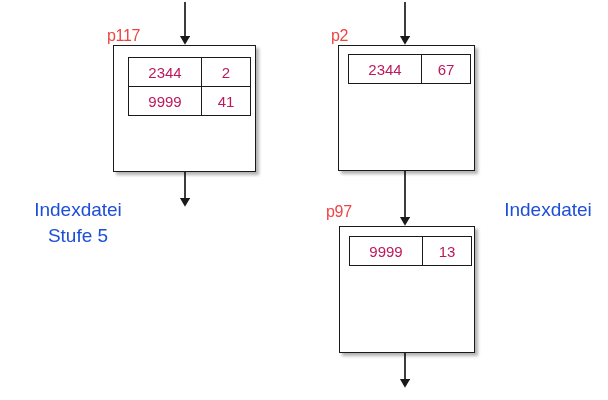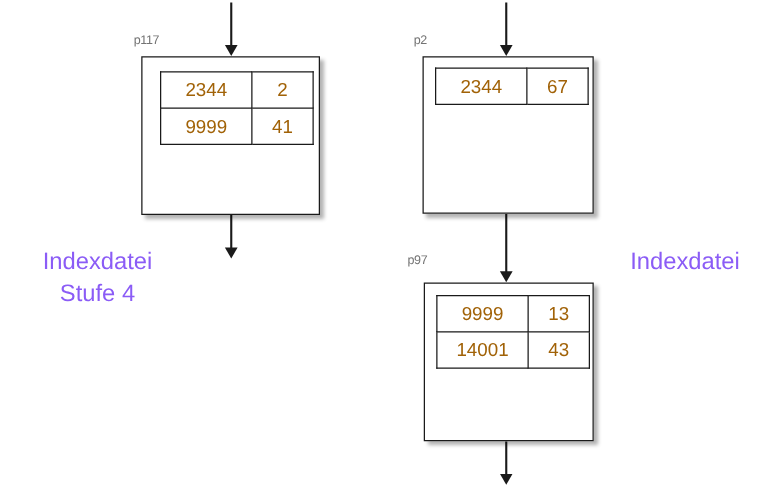--- a/index.html
+++ b/index.html
@@ -30,55 +30,55 @@
     background: #ffffff;
     border: 1.6px solid #1a1a1a;
     box-shadow: 3px 3px 3px rgba(0,0,0,0.30);
     box-sizing: border-box;
   }
 
   
   .box-label {
     position: absolute;
     font-family: "Liberation Sans", sans-serif;
-    font-size: 10px;
+    font-size: 16px;
     letter-spacing: -0.3px;
-    color: #737373;
+    color: #ef4444;
     white-space: nowrap;
     line-height: 1;
   }
 
   
   .entry-table {
     position: absolute;
     border-collapse: collapse;
     table-layout: fixed;
     background: #ffffff;
   }
   .entry-table td {
     border: 1.3px solid #1a1a1a;
     text-align: center;
     vertical-align: middle;
     font-family: "Liberation Sans", sans-serif;
     font-size: 15px;
     line-height: 1;
-    color: #a16207;
+    color: #be185d;
     padding: 0;
     height: 28px;
   }
   .entry-table td.col-key   { width: 72px; }
   .entry-table td.col-ptr   { width: 48px; }
 
   
   .side-caption {
     position: absolute;
     font-family: "Liberation Sans", sans-serif;
     font-size: 19px;
     line-height: 1.35;
-    color: #8b5cf6;
+    color: #1d4ed8;
     text-align: center;
     white-space: nowrap;
   }
 
   
   #arrow-layer {
     position: absolute;
     left: 0;
     top: 0;
     width: 608px;
@@ -143,30 +143,26 @@
 
   <div class="box-label" style="left:326px; top:204px;">p97</div>
 
   <div class="page-box" style="left:339px; top:226px; width:136px; height:127px;">
     <table class="entry-table" style="left:9px; top:9px;">
       <tbody>
         <tr>
           <td class="col-key">9999</td>
           <td class="col-ptr">13</td>
         </tr>
-        <tr>
-          <td class="col-key">14001</td>
-          <td class="col-ptr">43</td>
-        </tr>
       </tbody>
     </table>
   </div>
 
   <div class="side-caption" style="left:18px; top:197px; width:120px;">
     <div>Indexdatei</div>
-    <div>Stufe 4</div>
+    <div>Stufe 5</div>
   </div>
 
   <div class="side-caption" style="left:490px; top:197px; width:116px;">
     <div>Indexdatei</div>
   </div>
 
 </div>
 
 </body></html>

